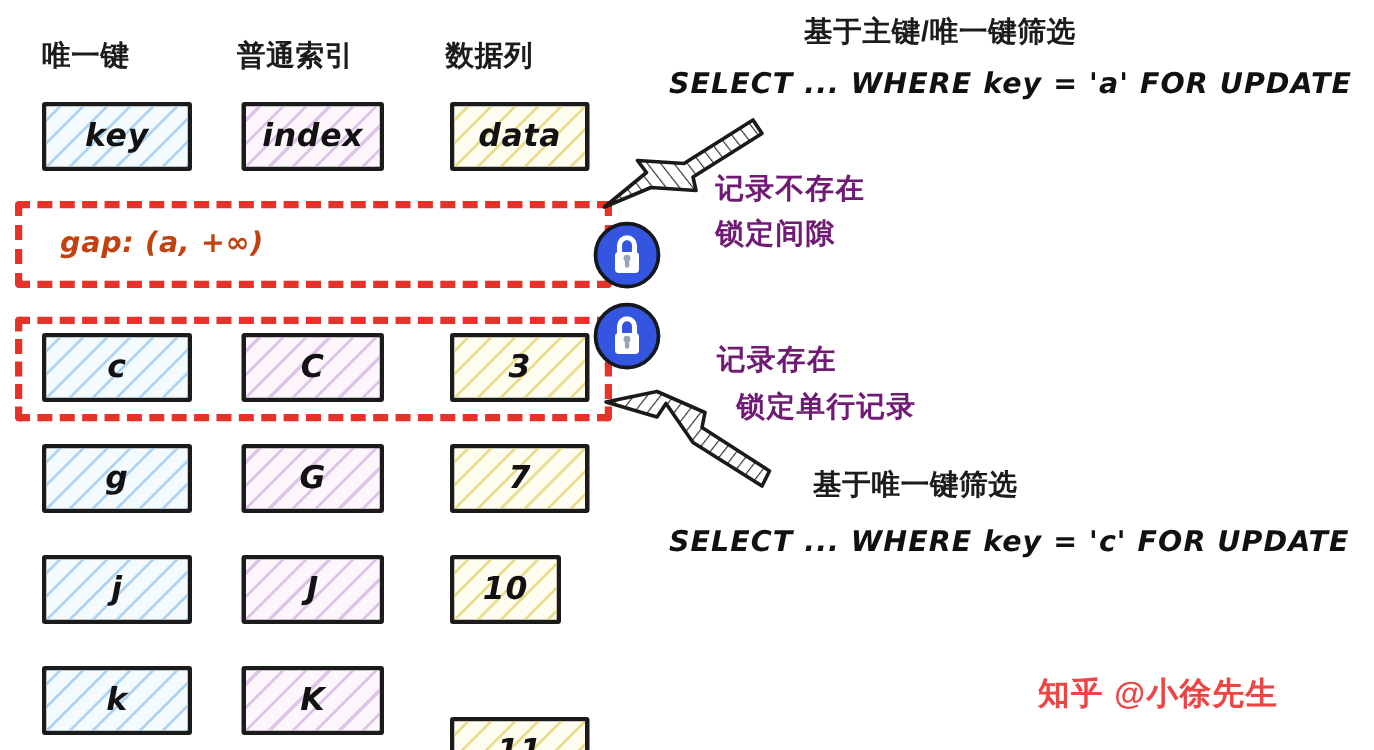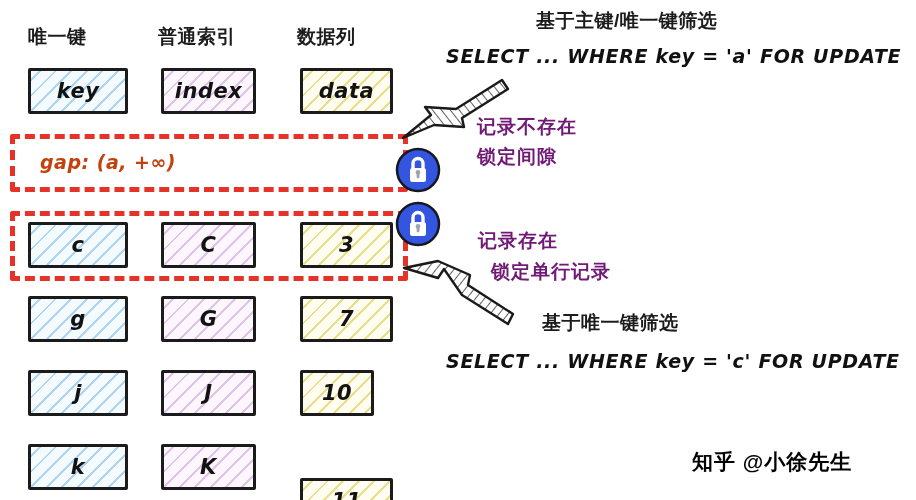--- a/index.html
+++ b/index.html
@@ -162,21 +162,21 @@
   .arrow {
     position: absolute;
   }
 
   
   .watermark {
     position: absolute;
     font-family: "Liberation Sans", "DejaVu Sans", sans-serif;
     font-size: 21px;
     font-weight: 700;
-    color: #000000;
+    color: #ef4444;
     white-space: nowrap;
     letter-spacing: 1px;
   }
 </style>
 </head>
 <body>
 
 <div class="stage">
 
   <div class="col-header" style="left:28px; top:24px; width:100px;">唯一键</div>

